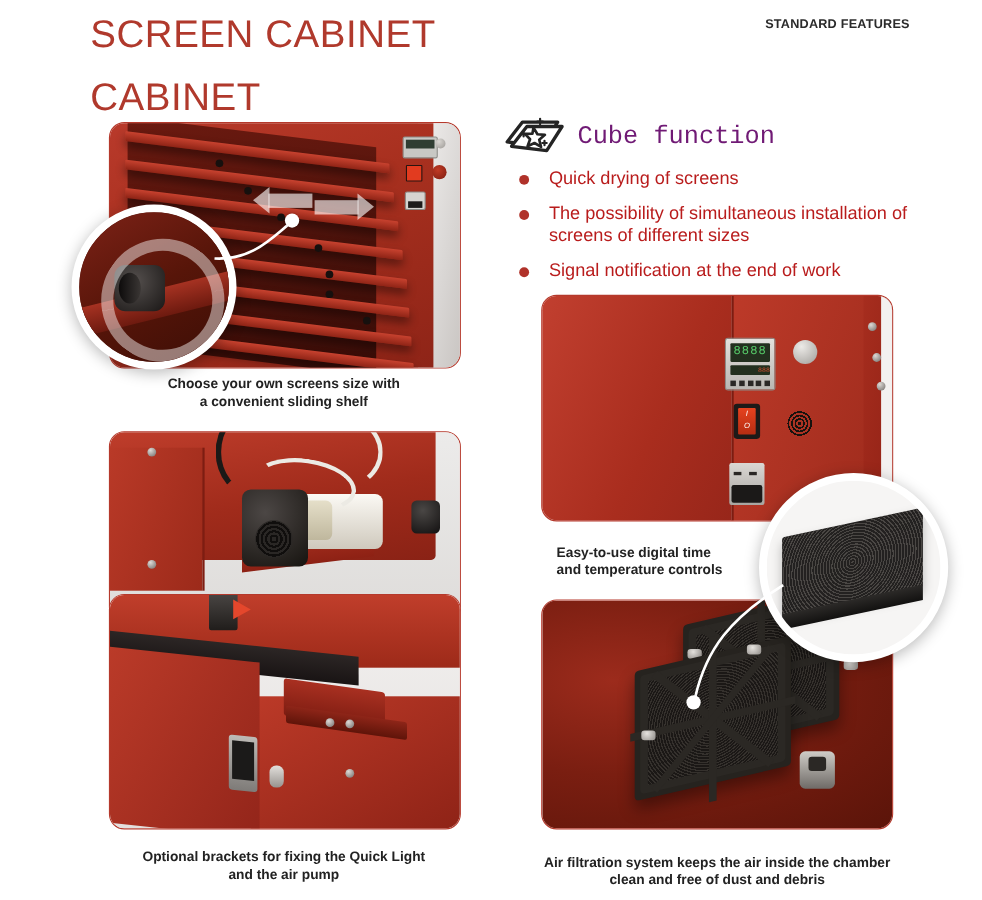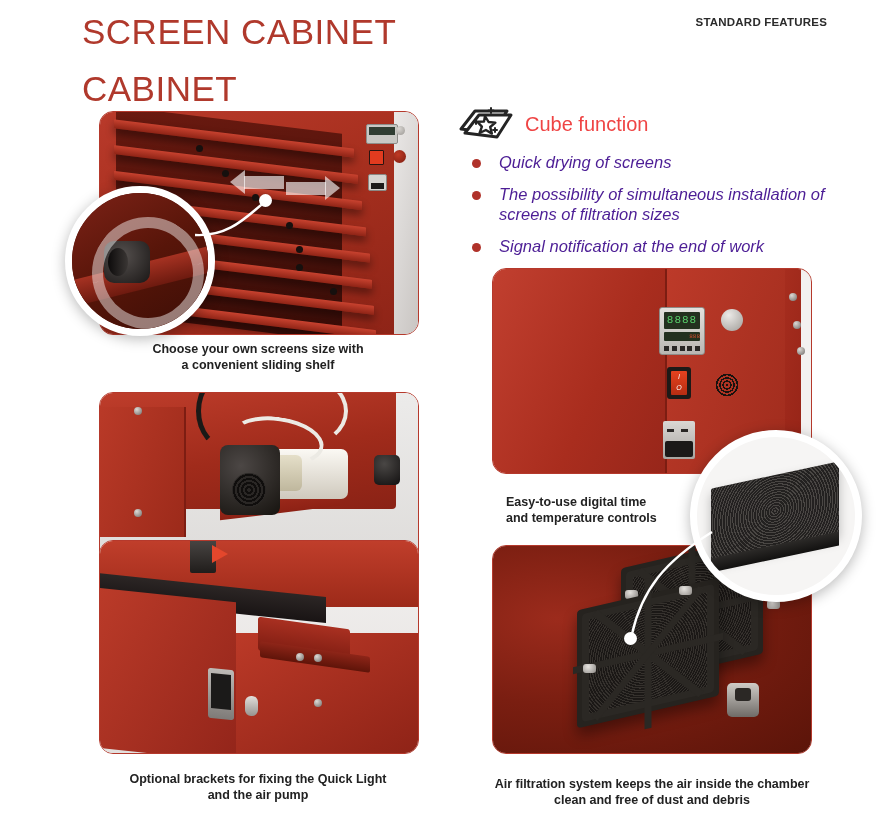--- a/index.html
+++ b/index.html
@@ -23,26 +23,26 @@
   .kicker{
     position:absolute;right:66px;top:16px;
     font-size:11.5px;font-weight:bold;letter-spacing:.2px;color:#2b2b2b;
     white-space:nowrap;
     padding-left:19px;
   }
 
   
   .cube-head{position:absolute;left:455px;top:103px;display:flex;align-items:center;}
   .cube-icon{width:58px;height:42px;margin-right:12px;flex:none;}
-  .cube-title{font-size:20px;color:#ef4444;font-weight:400;line-height:1;}
+  .cube-title{font-size:23px;color:#701a75;font-weight:400;line-height:1;font-family:Liberation Mono, monospace;}
 
   .bullets{position:absolute;left:472px;top:152px;width:400px;}
   .bullet{display:flex;margin-bottom:11px;}
   .dot{width:9px;height:9px;border-radius:50%;background:#b0322a;flex:none;margin-top:7px;margin-right:18px;}
-  .btxt{font-size:16.5px;line-height:20.5px;color:#4c1d95;font-style:italic;}
+  .btxt{font-size:16.5px;line-height:20.5px;color:#b91c1c;}
 
   
   .frame{position:absolute;border:1.6px solid #b5392c;border-radius:14px;overflow:hidden;background:#fff;}
   .photo{position:absolute;inset:0;overflow:hidden;}
 
   .cap{position:absolute;font-size:12.5px;font-weight:bold;color:#222;line-height:16px;text-align:center;}
   .cap.left{text-align:left;}
 
   
   #ph1{left:99px;top:111px;width:318px;height:222px;}
@@ -232,21 +232,21 @@
     <span class="cube-title">Cube function</span>
   </div>
 
   <div class="bullets">
     <div class="bullet">
       <span class="dot"></span>
       <span class="btxt">Quick drying of screens</span>
     </div>
     <div class="bullet">
       <span class="dot"></span>
-      <span class="btxt">The possibility of simultaneous installation of screens of filtration sizes</span>
+      <span class="btxt">The possibility of simultaneous installation of screens of different sizes</span>
     </div>
     <div class="bullet">
       <span class="dot"></span>
       <span class="btxt">Signal notification at the end of work</span>
     </div>
   </div>
 
   <div class="frame" id="ph1">
     <div class="photo">
       <div class="cab-side"></div>

